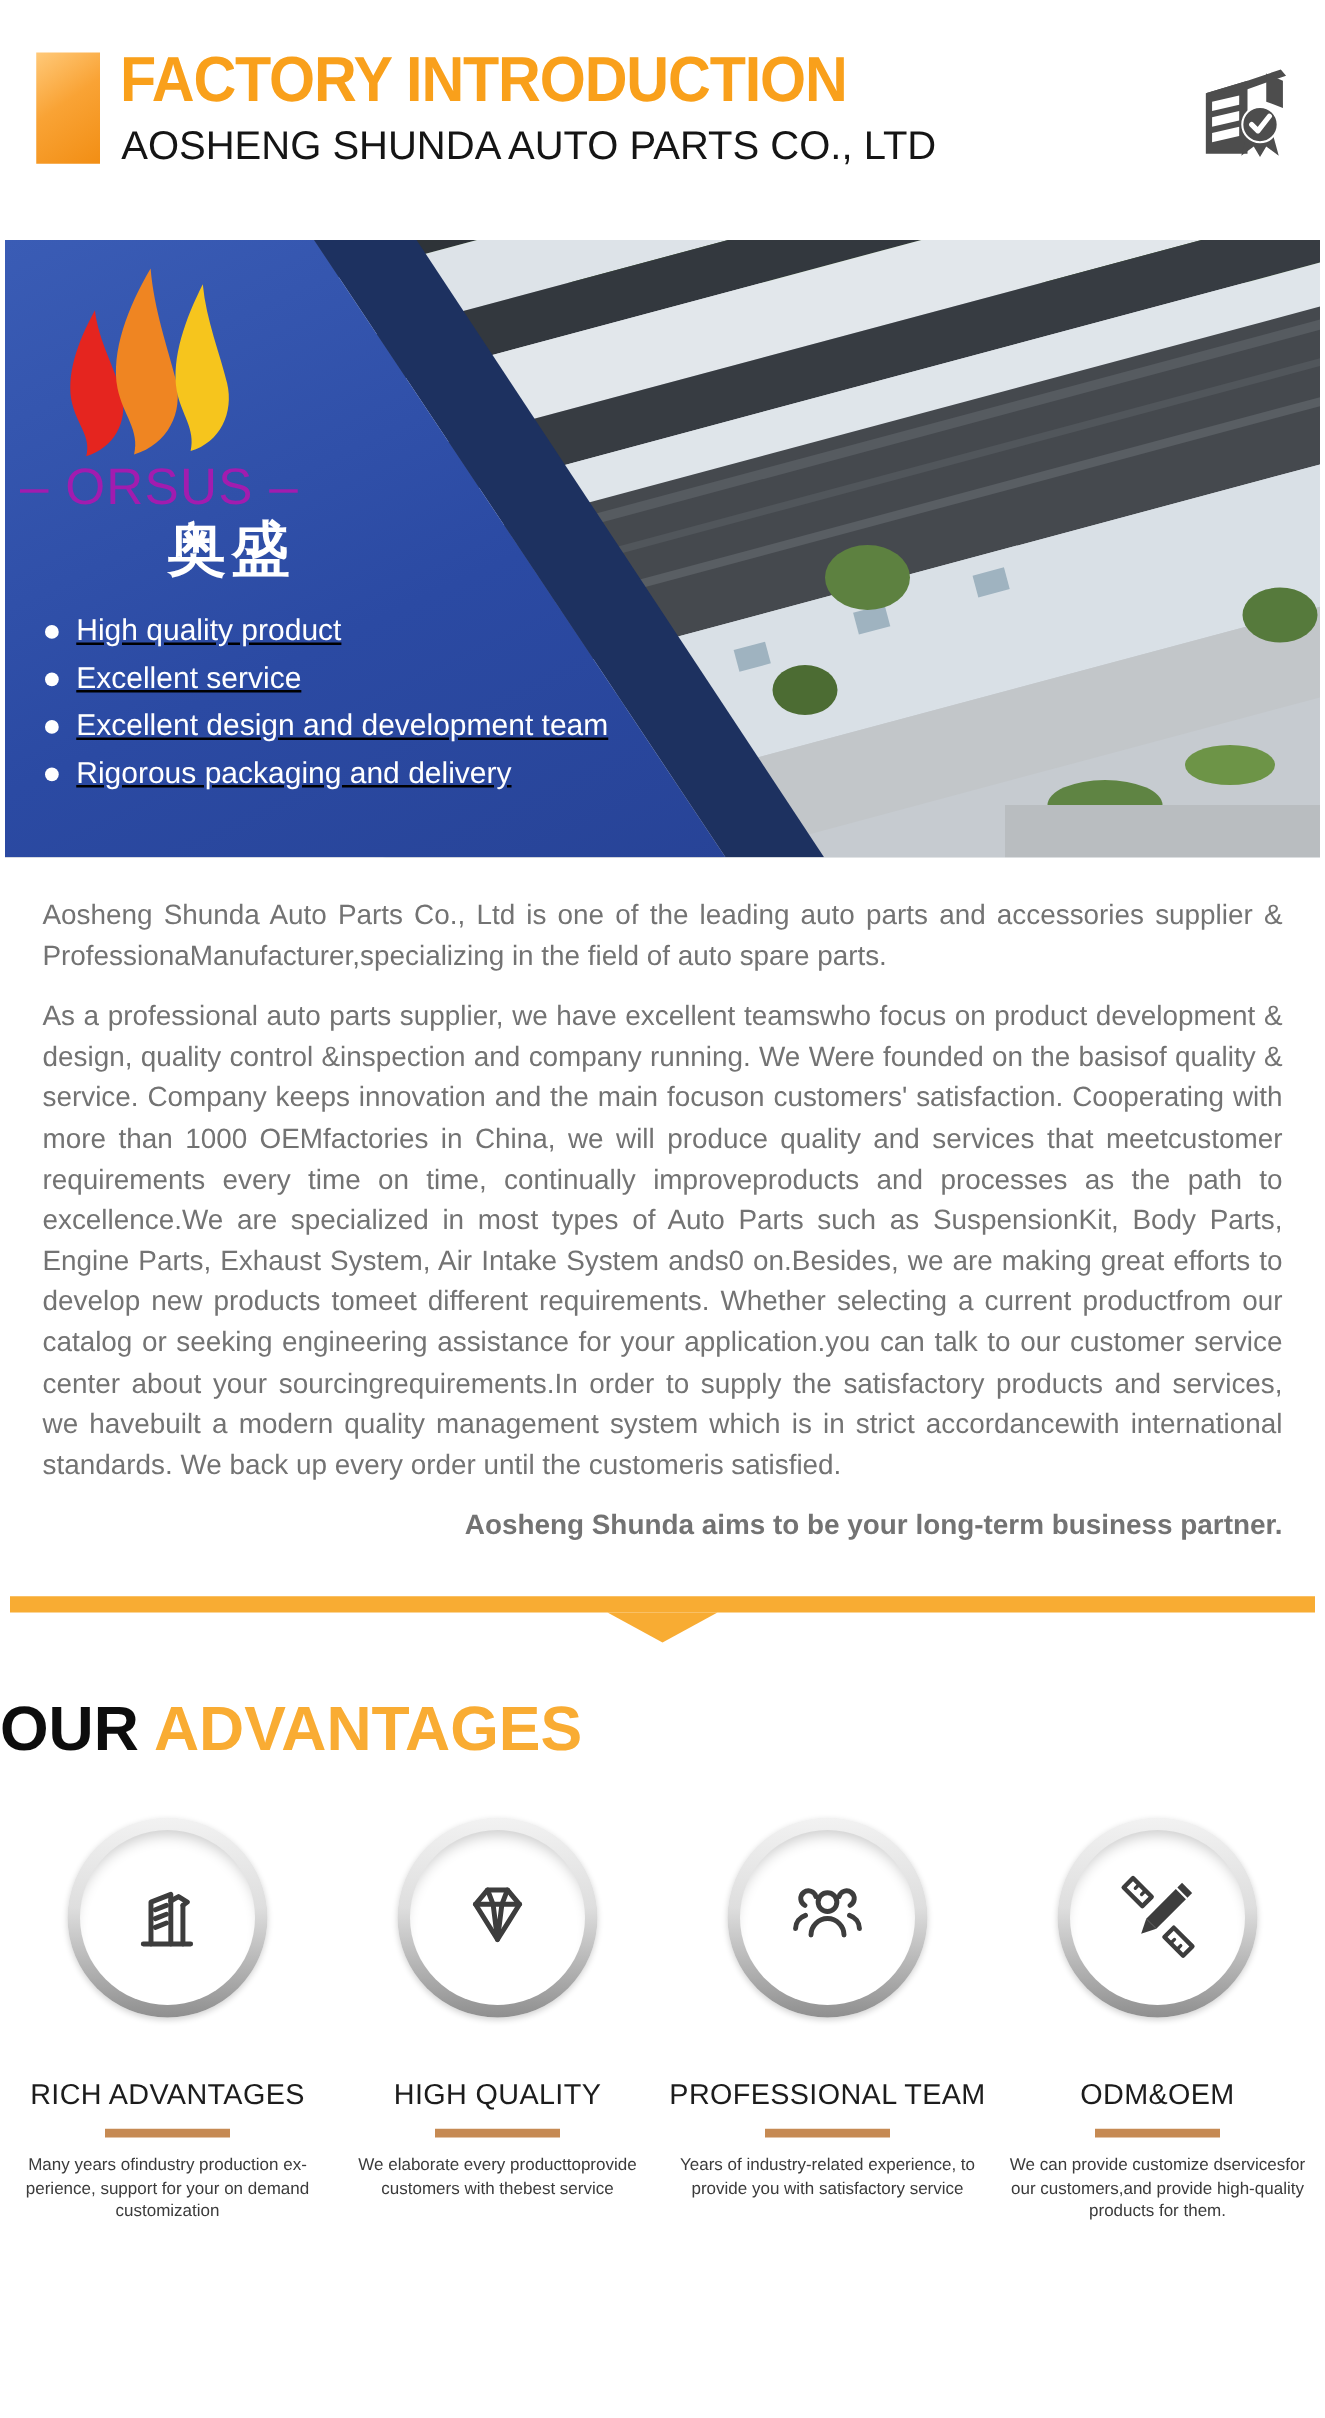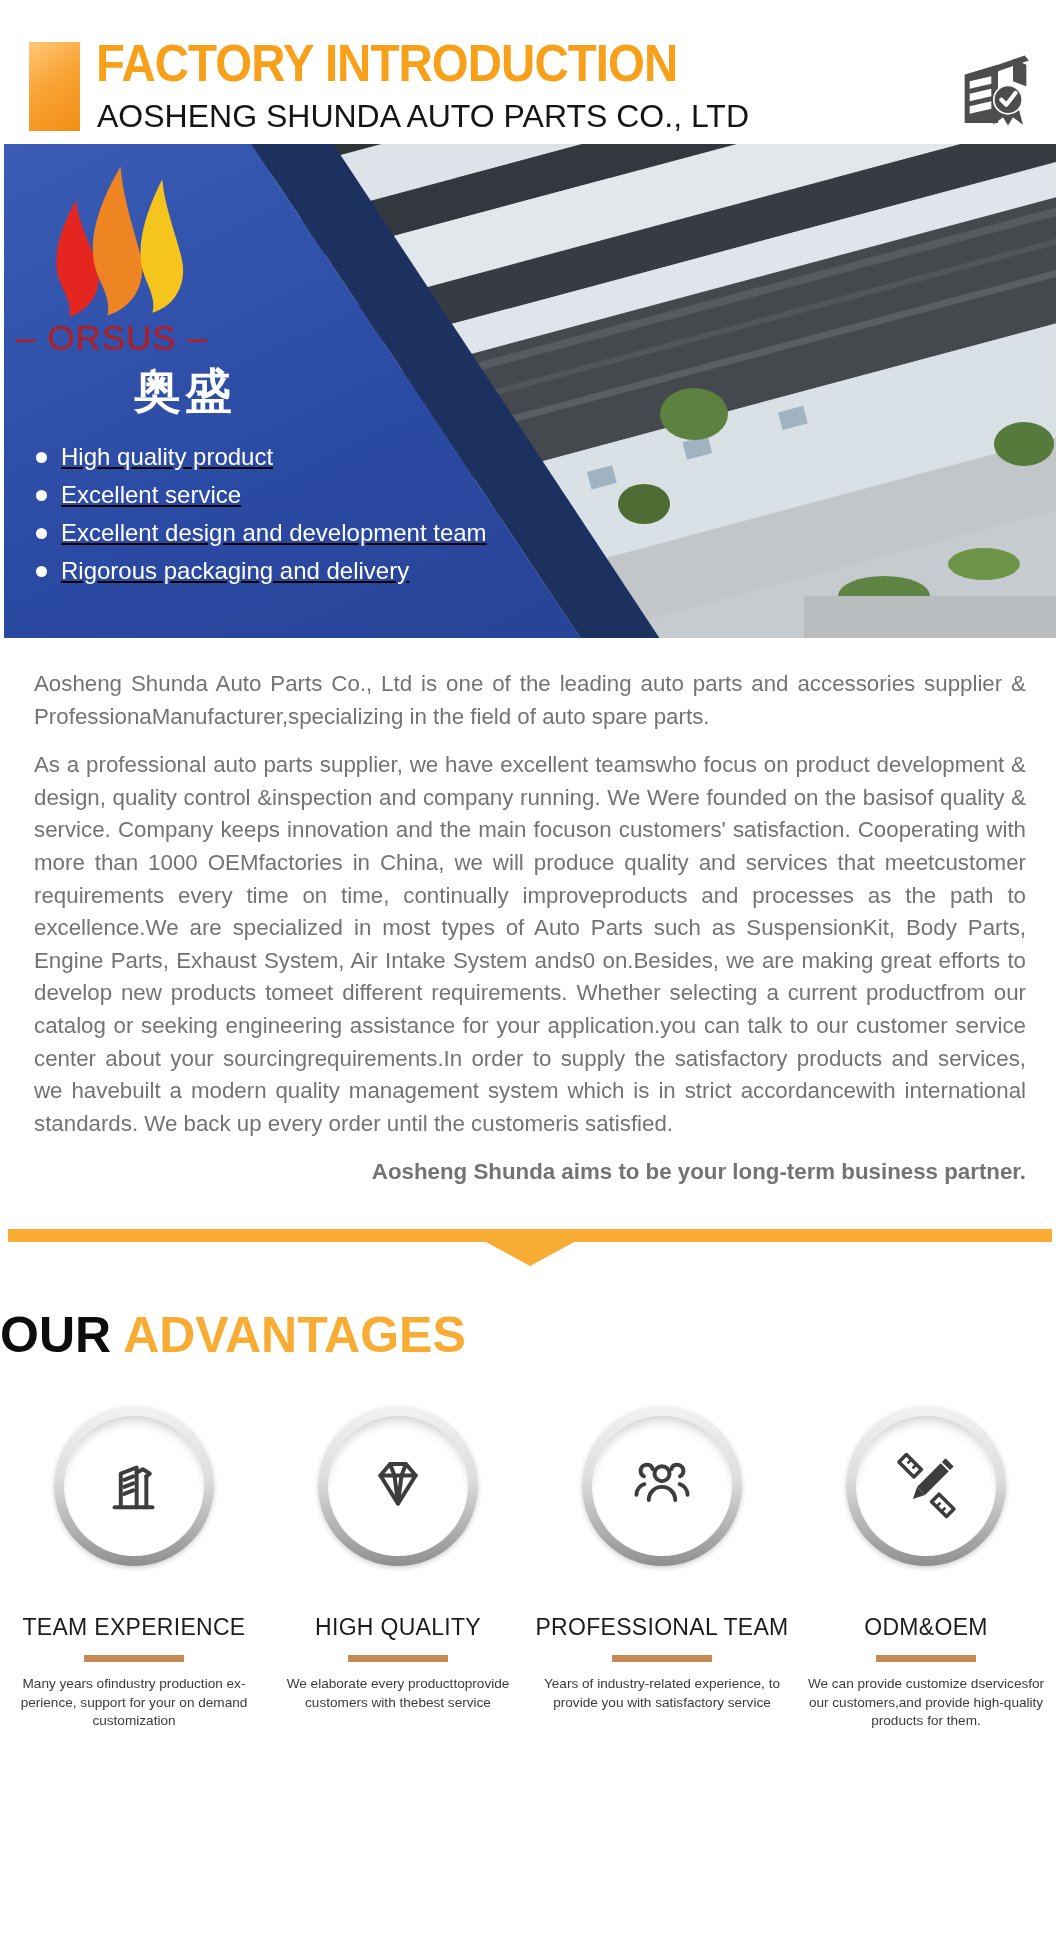--- a/index.html
+++ b/index.html
@@ -1,36 +1,36 @@
 <!DOCTYPE html>
 <html><head>
 <meta charset="utf-8">
 <style>
   html,body{margin:0;padding:0;background:#ffffff;}
   body{width:1060px;height:1934px;font-family:"Liberation Sans",sans-serif;overflow:hidden;position:relative;}
 
   
-  .header{position:relative;height:144px;background:#fff;}
+  .header{position:relative;height:192px;background:#fff;}
   .accent-bar{position:absolute;left:29px;top:42px;width:51px;height:89px;
     background:linear-gradient(145deg,#ffc979 0%,#f9a335 45%,#f28e14 100%);}
   .header-title{position:absolute;left:96px;top:34px;font-size:51px;font-weight:900;
     color:#F9A01B;letter-spacing:-1px;transform:scaleX(.93);transform-origin:left;white-space:nowrap;}
   .header-sub{position:absolute;left:97px;top:98px;font-size:32px;font-weight:500;color:#151515;white-space:nowrap;letter-spacing:0px;}
   .cert-icon{position:absolute;right:27px;top:46px;width:80px;height:84px;}
 
   
   .hero{position:relative;margin:0 4px;height:494px;overflow:hidden;background:#c9ced2;}
   .hero svg.photo{position:absolute;inset:0;width:100%;height:100%;display:block;}
   .navy-stripe{position:absolute;inset:0;background:#1d3160;
     clip-path:polygon(23.5% 0,31.3% 0,62.3% 100%,54.8% 100%);}
   .blue-panel{position:absolute;inset:0;background:linear-gradient(155deg,#3a5cb5 0%,#2b4aa3 45%,#253f8f 100%);
     clip-path:polygon(0 0,23.5% 0,54.8% 100%,0 100%);}
   .flame-logo{position:absolute;left:38px;top:20px;width:150px;height:160px;}
-  .brand-en{position:absolute;left:12px;top:174px;width:220px;
-    color:#b91c1c;font-size:35px;font-weight:500;letter-spacing:1px;white-space:nowrap;}
+  .brand-en{position:absolute;left:12px;top:174px;width:220px;text-align:center;
+    color:#a21caf;font-size:41px;font-weight:500;letter-spacing:1px;white-space:nowrap;}
   .brand-cn{position:absolute;left:12px;top:216px;width:220px;text-align:right;
     color:#fff;font-size:47px;font-weight:700;letter-spacing:4px;}
   .bullets{position:absolute;left:32px;top:294px;list-style:none;margin:0;padding:0;text-decoration:underline;}
   .bullets li{display:flex;align-items:center;color:#fff;font-size:24px;line-height:38px;white-space:nowrap;}
   .dot{width:11px;height:11px;border-radius:50%;background:#fff;margin-right:14px;flex:0 0 auto;}
   .strength{position:absolute;left:506px;top:357px;width:266px;height:137px;
     background:linear-gradient(180deg,#f6a42c 0%,#ef9517 100%);
     clip-path:polygon(12px 0,262px 0,232px 137px,86px 137px);}
   .strength .txt{position:absolute;left:84px;top:34px;color:#fff;font-size:28px;font-weight:700;line-height:36px;letter-spacing:.5px;}
 
@@ -176,21 +176,21 @@
       <div class="ring-inner">
         <svg viewBox="0 0 84 84" class="ico">
           <path d="M27 66 V28 L45 21 V66"></path>
           <path d="M31 35 L41 31 M31 43 L41 39 M31 51 L41 47"></path>
           <path d="M45 27 L52 23 L60 28 L56 31"></path>
           <path d="M56 31 V66"></path>
           <path d="M20 66 H63"></path>
         </svg>
       </div>
     </div>
-    <div class="adv-title">TEAM EXPERIENCE</div>
+    <div class="adv-title">RICH ADVANTAGES</div>
     <div class="adv-bar"></div>
     <div class="adv-desc">Many years ofindustry production ex-perience, support for your on demand customization</div>
   </div>
 
   <div class="adv-col">
     <div class="ring">
       <div class="ring-inner">
         <svg viewBox="0 0 84 84" class="ico">
           <path d="M22 30 L33 17 H51 L62 30 L42 62 Z"></path>
           <path d="M22 30 H62"></path>

